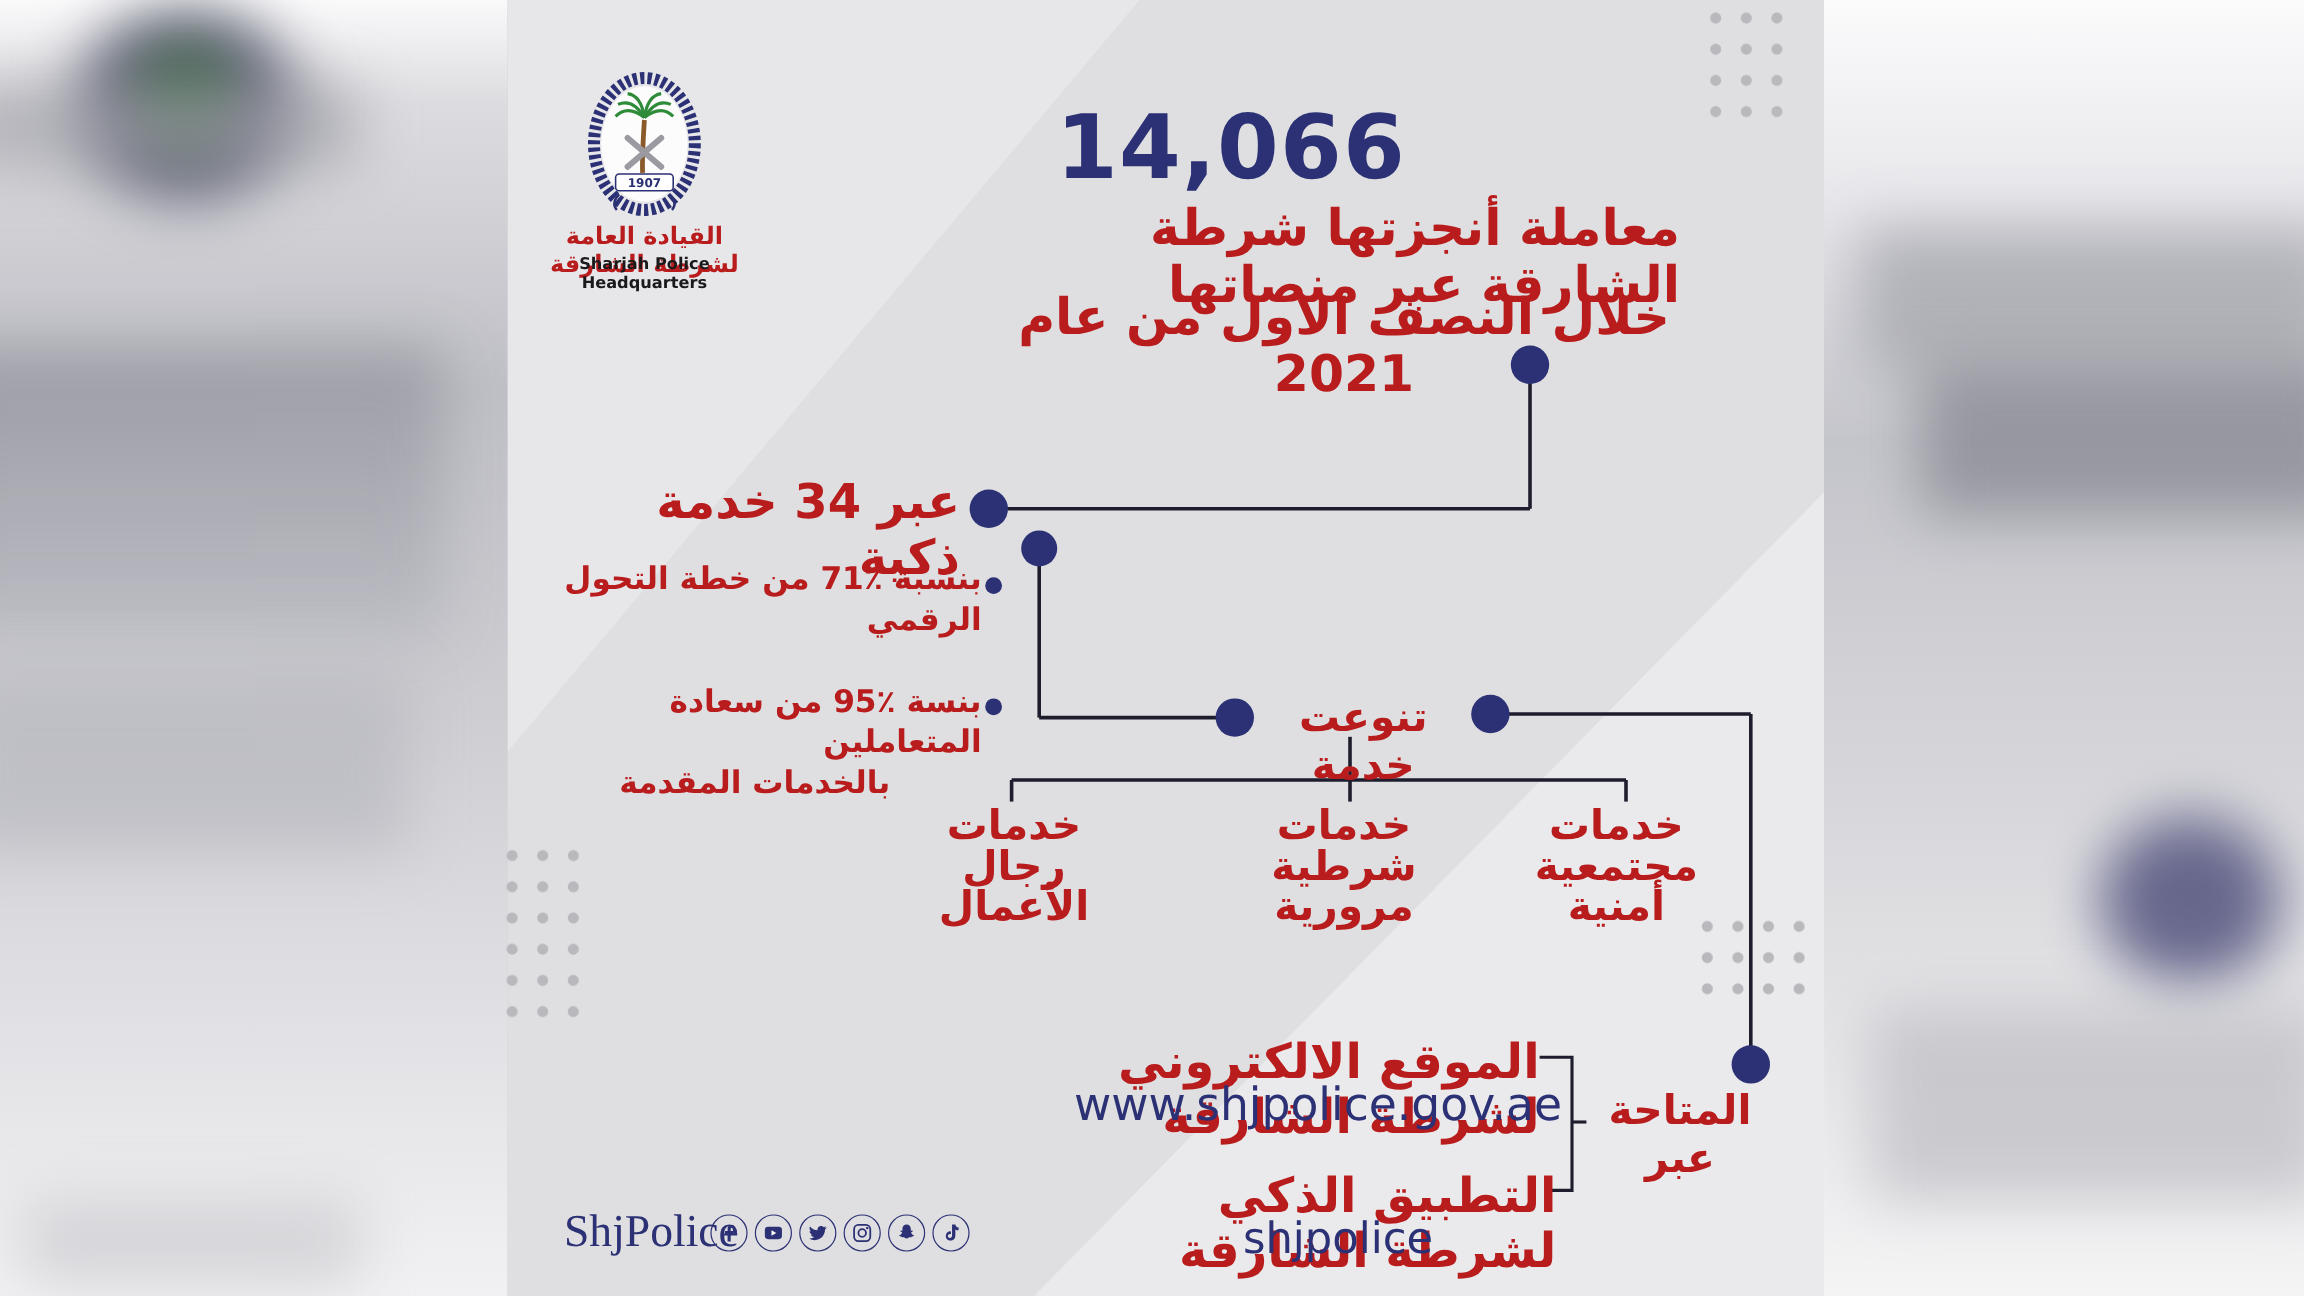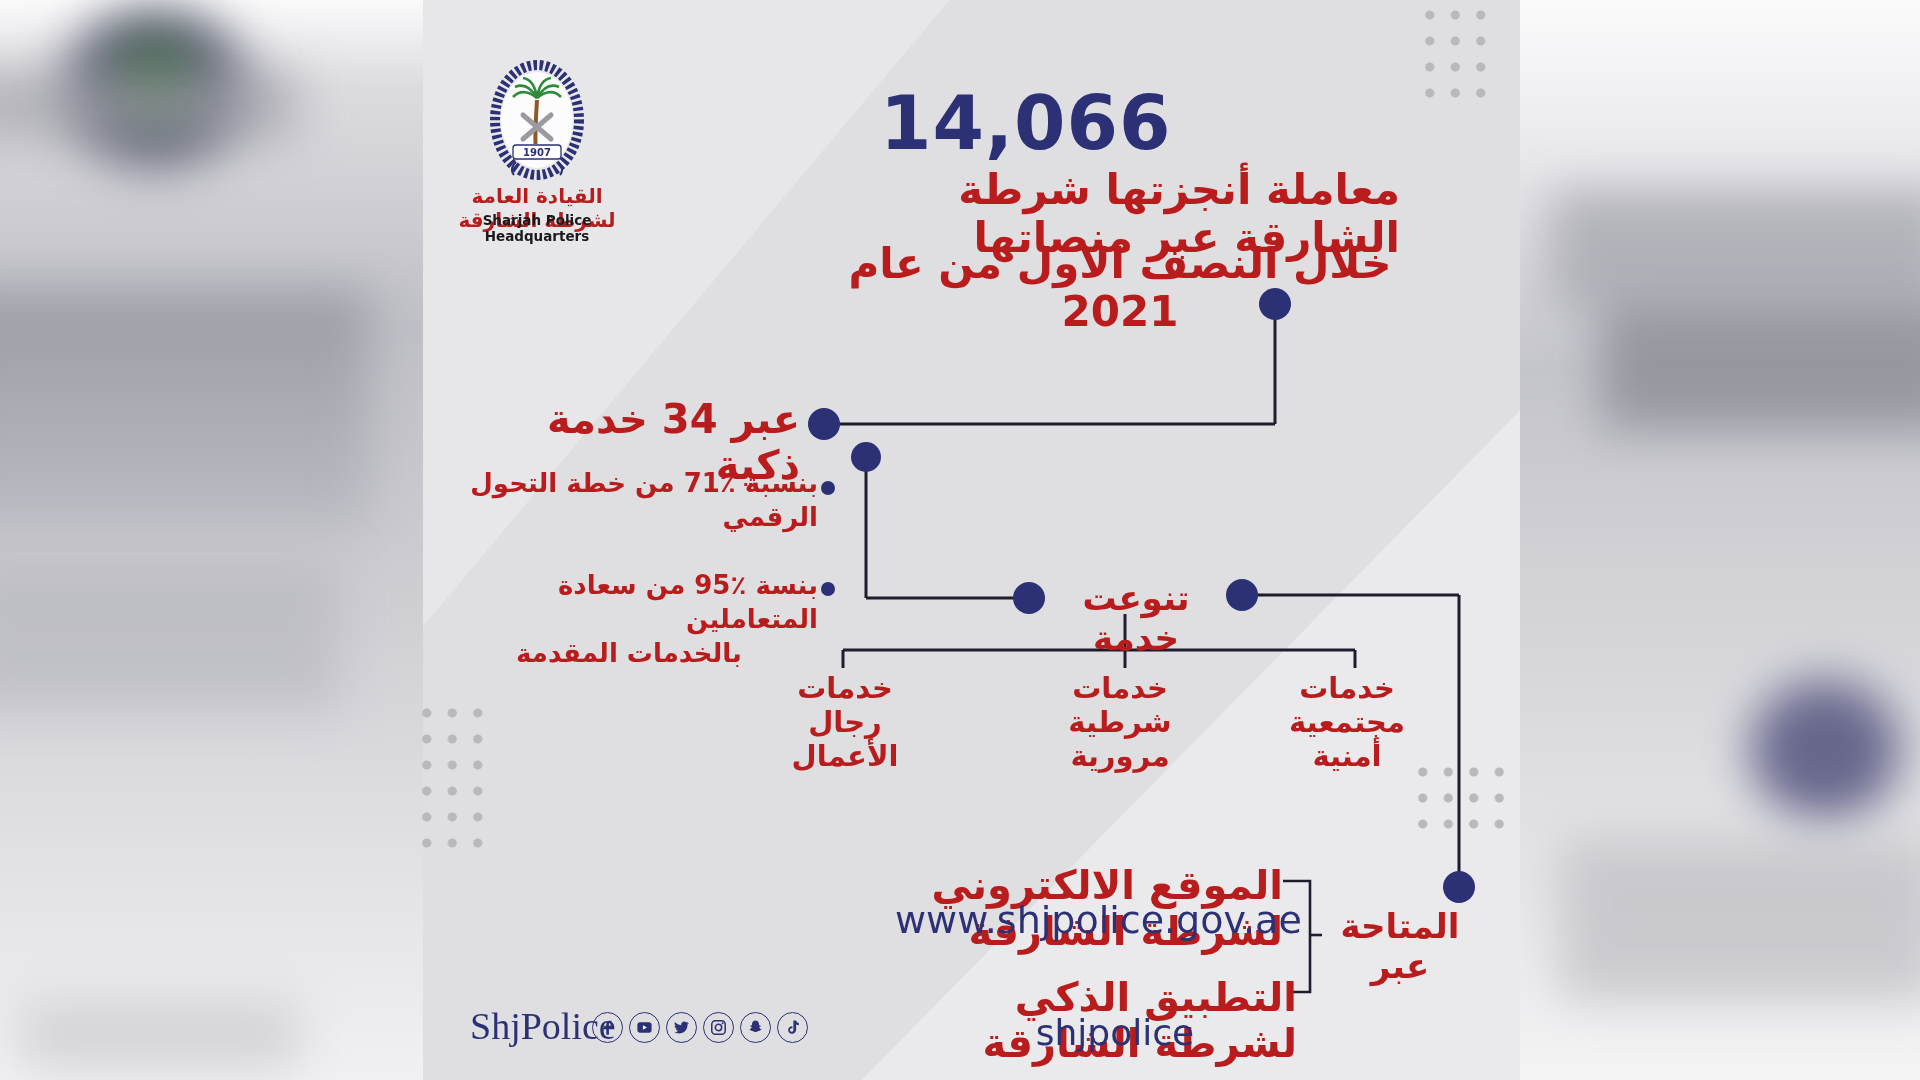--- a/index.html
+++ b/index.html
@@ -23,21 +23,21 @@
     background-image:radial-gradient(circle,#b9b9bd 4.2px,rgba(185,185,189,0) 4.9px);
     background-size:25.5px 26px;}
   
   .t{position:absolute;color:#b91c1c;direction:rtl;}
   .navy{color:#2b3174;}
   .num{font-size:74px;font-weight:bold;letter-spacing:1px;direction:ltr;text-align:center;}
   .title{font-size:42px;font-weight:bold;text-align:center;line-height:48px;}
   .via{font-size:40px;font-weight:bold;text-align:right;}
   .bullet{font-size:26px;font-weight:bold;line-height:34px;text-align:right;}
   .variety{font-size:34px;font-weight:bold;text-align:center;}
-  .cat{font-size:29px;font-weight:bold;line-height:34px;text-align:center;}
+  .cat{font-size:34px;font-weight:bold;line-height:34px;text-align:center;}
   .avail{font-size:34px;font-weight:bold;text-align:center;}
   .weblabel{font-size:40px;font-weight:bold;text-align:right;}
   .url{font-size:38px;text-align:center;direction:ltr;}
   .appname{font-size:36px;text-align:center;direction:ltr;}
   .handle{font-family:"Liberation Serif","DejaVu Serif",serif;font-size:38px;direction:ltr;}
   .logo-ar{font-size:20px;font-weight:bold;text-align:center;}
   .logo-en{font-size:13.5px;font-weight:bold;text-align:center;direction:ltr;color:#1a1a1c;}
   
   svg.overlay{position:absolute;left:0;top:0;pointer-events:none;}
   

